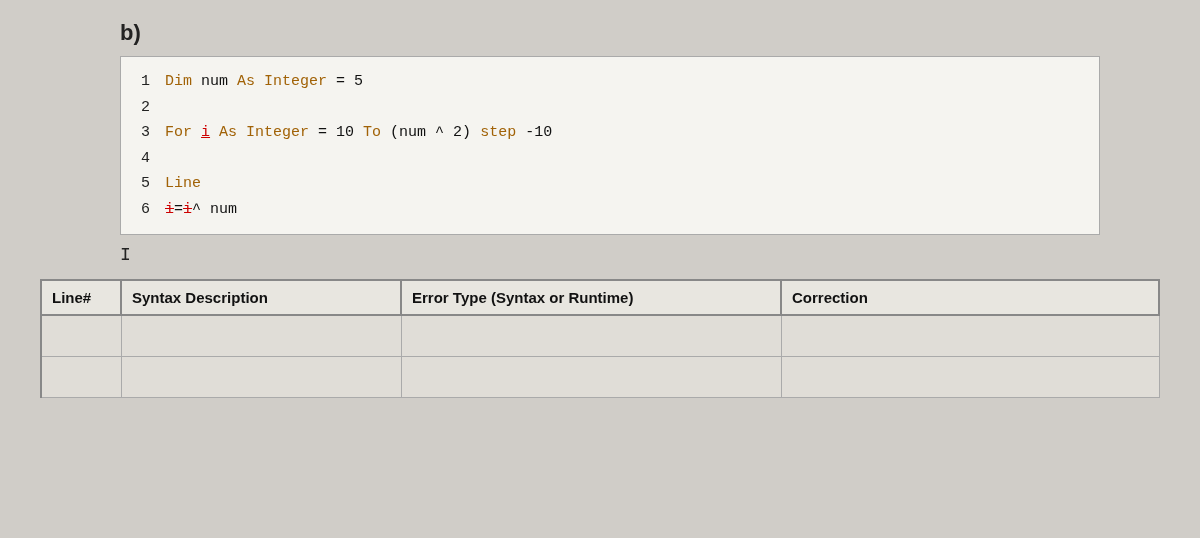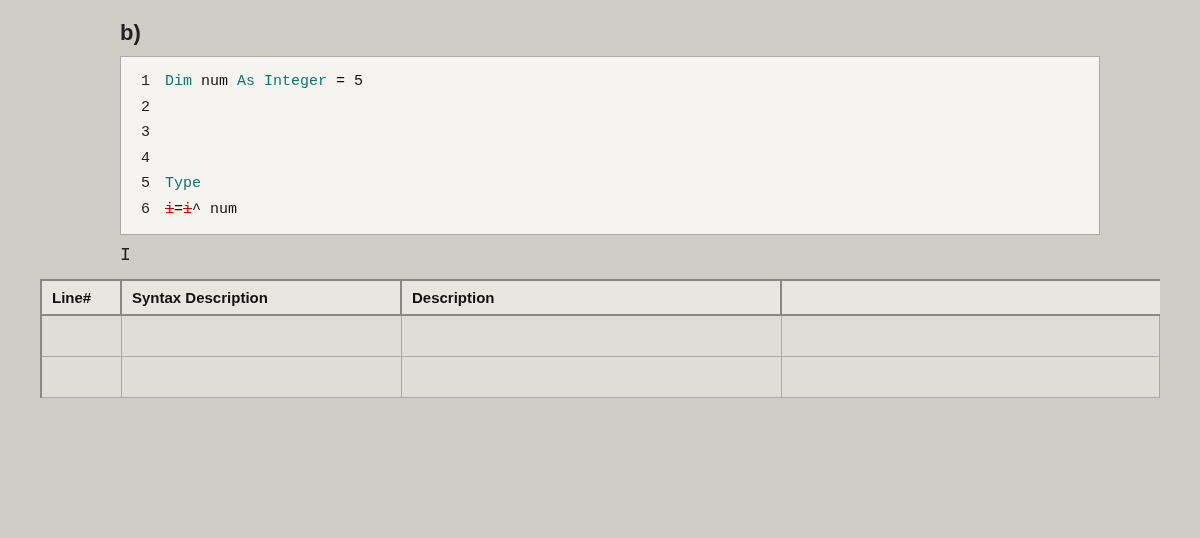--- a/index.html
+++ b/index.html
@@ -49,21 +49,21 @@
       gap: 0;
     }
 
     .line-num {
       color: #222;
       min-width: 18px;
       margin-right: 6px;
     }
 
     .kw {
-      color: #0f766e;
+      color: #a16207;
     }
 
     .cursor-row {
       margin-left: 80px;
       margin-top: 10px;
       font-size: 18px;
       color: #222;
       font-family: 'Courier New', Courier, monospace;
     }
 
@@ -122,50 +122,54 @@
         <span class="kw">Dim</span> num <span class="kw">As Integer</span> = 5
       </span>
     </div>
 
     <div class="code-line">
       <span class="line-num">2</span>
     </div>
 
     <div class="code-line">
       <span class="line-num">3</span>
+      <span>
+        <span class="kw">For</span> <span style="text-decoration:underline; color:#c00;">i</span> <span class="kw">As Integer</span> = 10 <span class="kw">To</span> (num ^ 2) <span class="kw">step</span> -10
+      </span>
     </div>
 
     <div class="code-line">
       <span class="line-num">4</span>
     </div>
 
     <div class="code-line">
       <span class="line-num">5</span>
       <span>
-        <span class="kw">Type</span>
+        <span class="kw">Line</span>
       </span>
     </div>
 
     <div class="code-line">
       <span class="line-num">6</span>
       <span>
         <span style="text-decoration: line-through; color:#c00;">i</span>=<span style="text-decoration: line-through; color:#c00;">i</span>^ num
       </span>
     </div>
   </div>
 
   <div class="cursor-row">
     <span>I</span>
   </div>
 
   <div class="table-container">
     <div class="table-header-row">
       <div class="table-header-cell">Line#</div>
       <div class="table-header-cell">Syntax Description</div>
-      <div class="table-header-cell">Description</div>
+      <div class="table-header-cell">Error Type (Syntax or Runtime)</div>
+      <div class="table-header-cell">Correction</div>
     </div>
     <div class="table-data-row">
       <div class="table-data-cell"></div>
       <div class="table-data-cell"></div>
       <div class="table-data-cell"></div>
       <div class="table-data-cell"></div>
     </div>
     <div class="table-data-row">
       <div class="table-data-cell"></div>
       <div class="table-data-cell"></div>

